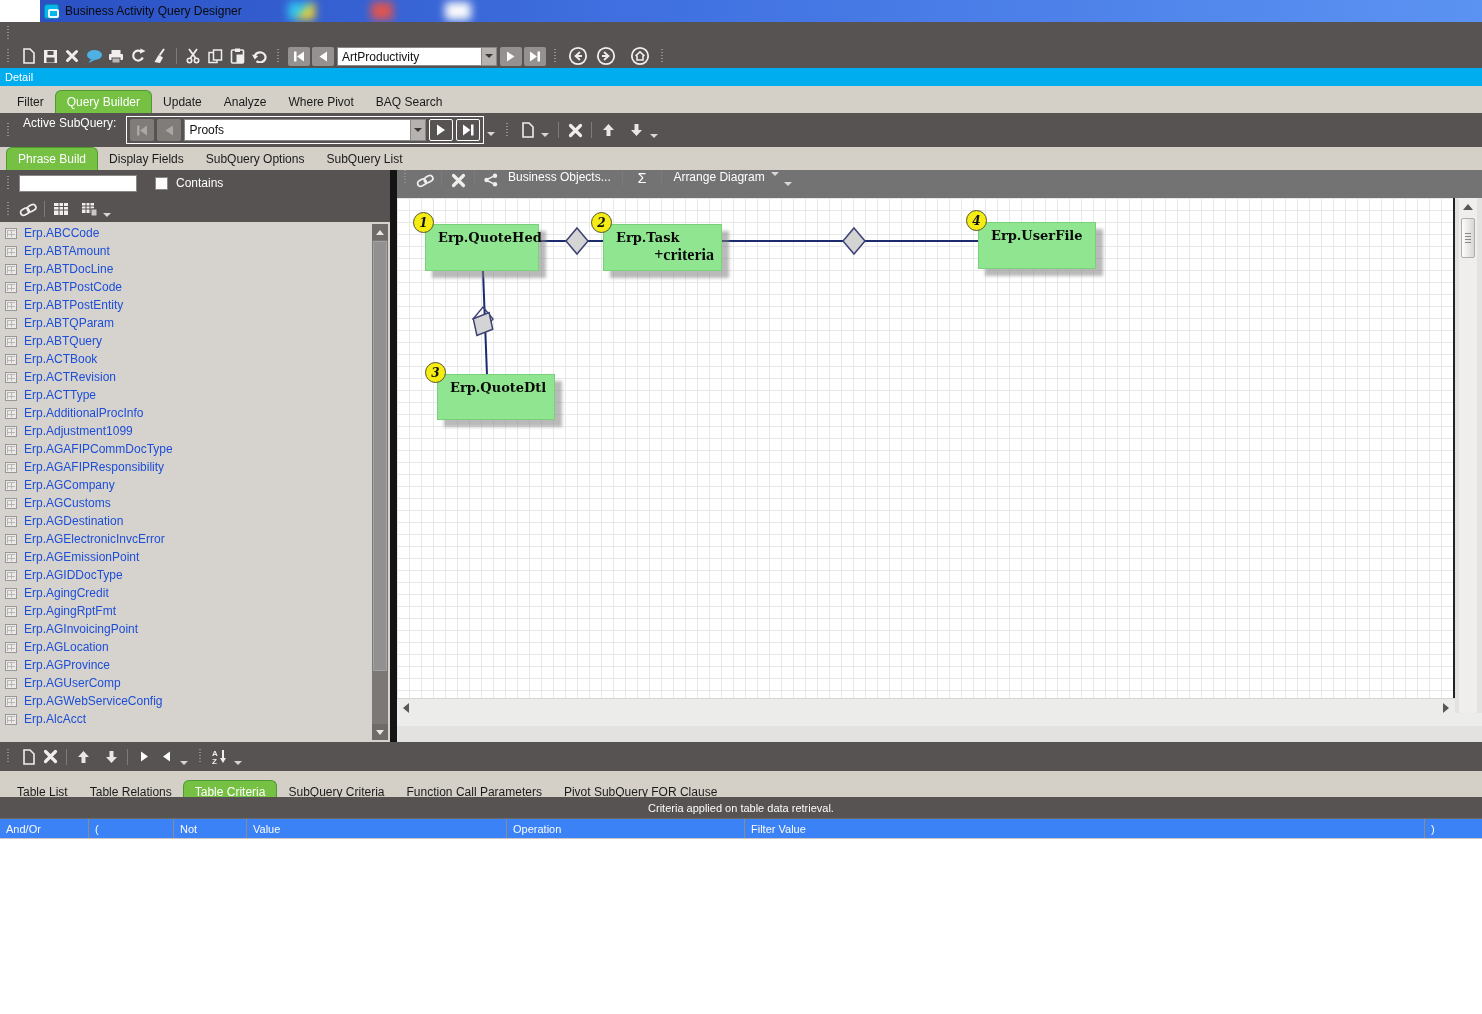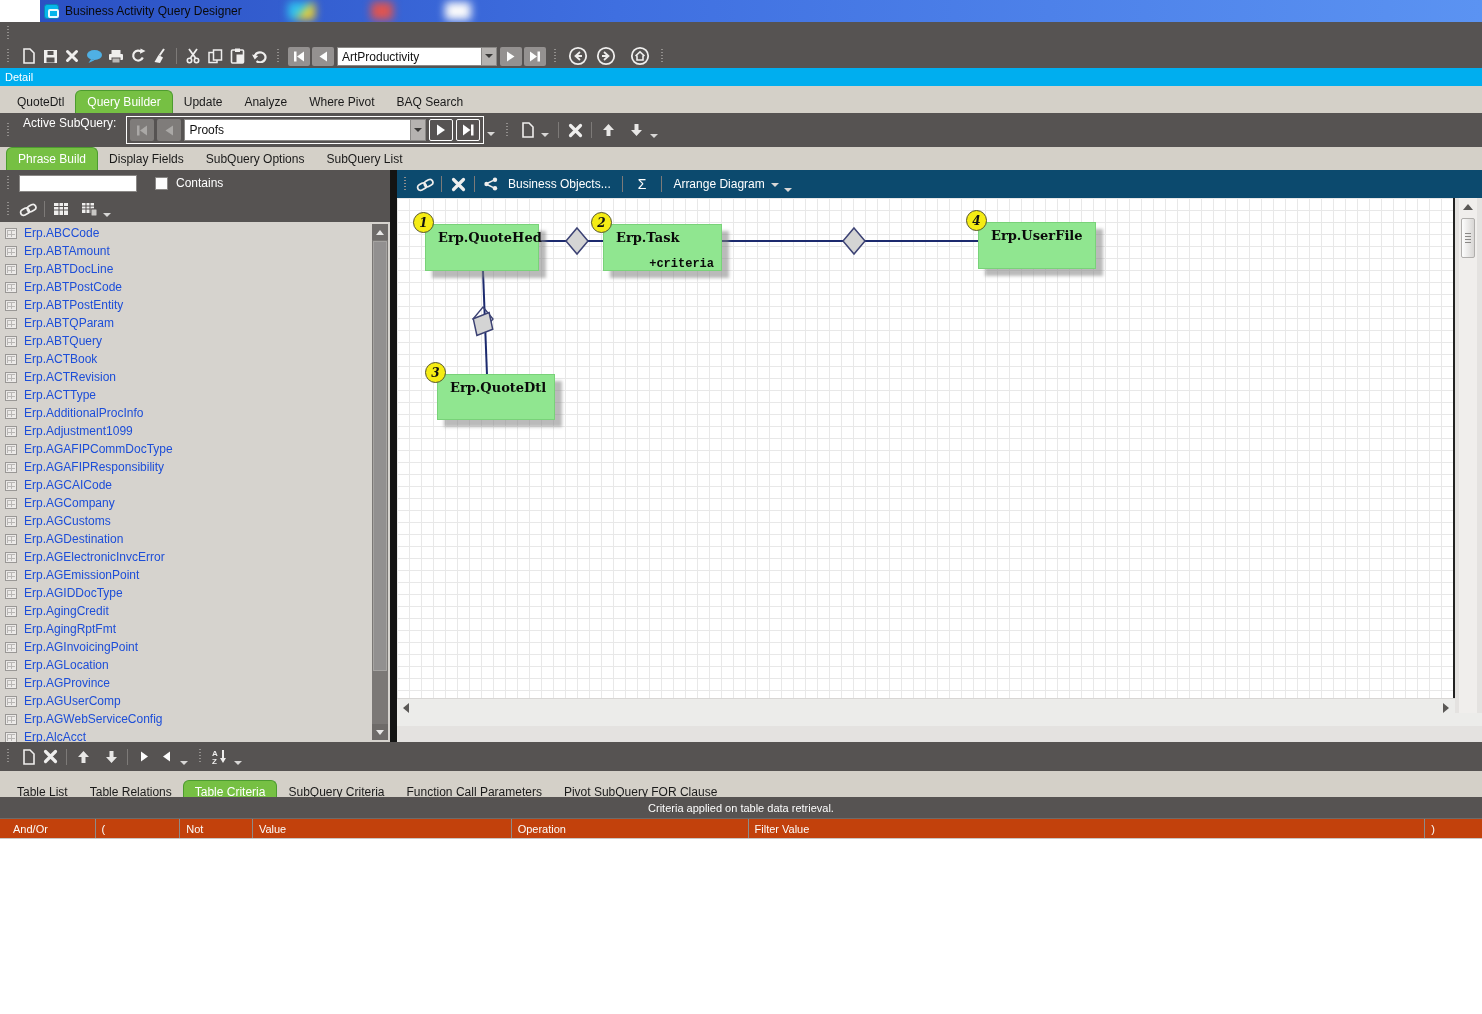--- a/index.html
+++ b/index.html
@@ -83,53 +83,53 @@
     display:flex; align-items:center; justify-content:center; }
   .lsthumb { position:absolute; left:1px; width:14px; background:#929090; border:1px solid #a5a3a1; }
   .triup { width:0;height:0;border-left:4px solid transparent;border-right:4px solid transparent;border-bottom:5px solid #e8e7e6; }
   .tridn { width:0;height:0;border-left:4px solid transparent;border-right:4px solid transparent;border-top:5px solid #e8e7e6; }
 
   
   .vsplit { top:170px; left:390px; width:7px; height:572px; background:#141414; }
 
   
   .rightpanel { top:170px; left:397px; width:1085px; height:572px; background:#e4e2e0; }
-  .diagtool { position:absolute; top:0; left:0; right:0; height:28px; background:#0c4a6e;
-    display:flex; align-items:center; color:#fff; }
+  .diagtool { position:absolute; top:0; left:0; right:0; height:28px; background:#737373;
+    display:flex; color:#fff; }
   .dtlabel { font-size:12px; color:#fff; padding:0 6px; }
   .canvas { position:absolute; top:28px; left:0; width:1058px; height:528px; background:#fff;
     background-image:repeating-linear-gradient(to right,#e8e8e8 0 1px,transparent 1px 12px),
                      repeating-linear-gradient(to bottom,#e8e8e8 0 1px,transparent 1px 12px);
     border-right:2px solid #222; }
   .linksvg { position:absolute; left:0; top:0; }
   .node { position:absolute; background:#90e690; border:1px solid #79d279;
     box-shadow:7px 7px 3px rgba(130,130,130,.55); }
   .node .nlabel { font-family:"DejaVu Serif","Liberation Serif",serif; font-weight:bold;
     font-size:13px; color:#0a0a0a; padding:5px 0 0 12px; }
-  .node .nsub { font-family:Liberation Mono, monospace; font-weight:bold;
-    font-size:12px; color:#0a0a0a; text-align:right; padding-right:7px; margin-top:12px; }
+  .node .nsub { font-family:Liberation Serif, serif; font-weight:bold;
+    font-size:16px; color:#0a0a0a; text-align:right; padding-right:7px; margin-top:1px; }
   .badge { position:absolute; left:-13px; top:-13px; width:21px; height:21px; border-radius:50%;
     background:#f5ec14; border:1px solid #55542a; display:flex; align-items:center; justify-content:center;
     font-family:"DejaVu Serif","Liberation Serif",serif; font-weight:bold; font-style:italic;
     font-size:12px; color:#111; }
   .vscroll { position:absolute; top:28px; left:1062px; width:18px; height:528px; background:#f0eeec; }
   .vthumb { position:absolute; left:2px; top:20px; width:14px; height:40px; background:linear-gradient(90deg,#fdfdfd,#d8d6d4);
     border:1px solid #b0aeac; border-radius:2px; }
   .vthumb:after { content:""; position:absolute; left:3px; right:3px; top:14px; height:10px;
     background-image:repeating-linear-gradient(to bottom,#8a8886 0 1px,transparent 1px 3px); }
   .sarrow { position:absolute; width:0; height:0; }
   .hscroll { position:absolute; top:528px; left:0; width:1058px; height:15px; background:#ececea; border-top:1px solid #d8d6d4; }
   .hscroll2 { position:absolute; top:543px; left:0; right:0; height:13px; background:#ececea; }
 
   
   .btoolbar { top:742px; left:0; right:0; height:29px; }
   .banner { top:797px; left:0; right:0; height:21px; background:#565352; color:#fdfdfd;
     font-size:11px; display:flex; align-items:center; justify-content:center; }
-  .gridhead { top:818px; left:0; right:0; height:20px; background:#c2410c; display:flex;
-    border-top:1px solid #6e6b69;padding-left:7px; }
+  .gridhead { top:818px; left:0; right:0; height:20px; background:#3b82f6; display:flex;
+    border-top:1px solid #6e6b69; }
   .gcol { color:#fbfbfa; font-size:11px; display:flex; align-items:center; padding-left:6px;
     border-left:1px solid #8d8b89; overflow:hidden; white-space:nowrap; }
   .gcol:first-child { border-left:none; }
   .gridbody { top:838px; left:0; right:0; bottom:0; background:#fff; border-top:1px solid #c9c7c5; }
 
   svg { display:block; }
   text { font-family:"Liberation Sans",sans-serif; }
 </style>
 </head>
 <body>
@@ -267,21 +267,21 @@
       </svg>
     </span>
   <span class="grip"></span>
 </div>
 
 <div class="abs detailbar">
   <span>Detail</span>
 </div>
 
 <div class="abs tabrow maintabs" id="maintabs">
-    <div class="tab">QuoteDtl</div>
+    <div class="tab">Filter</div>
     <div class="tab sel">Query Builder</div>
     <div class="tab">Update</div>
     <div class="tab">Analyze</div>
     <div class="tab">Where Pivot</div>
     <div class="tab">BAQ Search</div>
   </div>
 
 <div class="abs darkbar sqbar">
   <span class="grip"></span>
   <span class="sqlabel">Active SubQuery:</span>
@@ -437,24 +437,20 @@
       <div class="trow">
         <span class="gicon"></span>
         <span class="tname">Erp.AGAFIPCommDocType</span>
       </div>
       <div class="trow">
         <span class="gicon"></span>
         <span class="tname">Erp.AGAFIPResponsibility</span>
       </div>
       <div class="trow">
         <span class="gicon"></span>
-        <span class="tname">Erp.AGCAICode</span>
-      </div>
-      <div class="trow">
-        <span class="gicon"></span>
         <span class="tname">Erp.AGCompany</span>
       </div>
       <div class="trow">
         <span class="gicon"></span>
         <span class="tname">Erp.AGCustoms</span>
       </div>
       <div class="trow">
         <span class="gicon"></span>
         <span class="tname">Erp.AGDestination</span>
       </div>

